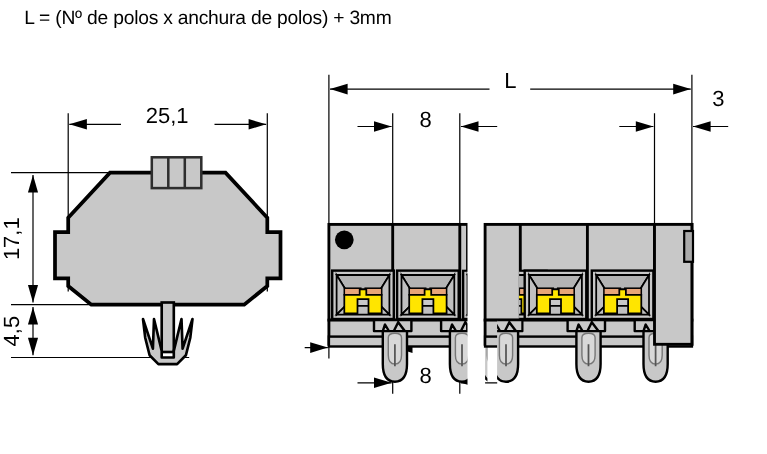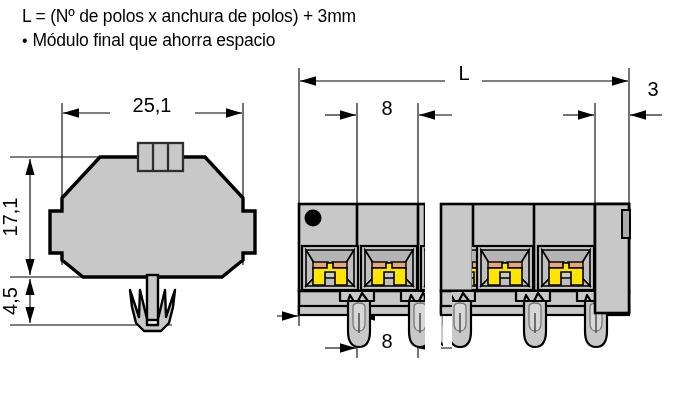--- a/index.html
+++ b/index.html
@@ -51,21 +51,20 @@
     fill: #000000;
   }
 </style>
 </head>
 <body>
 
 <div id="page">
 
   <div class="note-block">
     <div class="note-line">L = (Nº de polos x anchura de polos) + 3mm</div>
-    <div class="note-line bullet">Módulo final que ahorra espacio</div>
   </div>
 
   <svg class="dwg" width="290" height="340" viewBox="0 0 290 340" style="left:0px; top:85px;">
 
     <g stroke="#000" stroke-width="1.1" fill="none">
       <line x1="62" y1="18" x2="62" y2="180"></line>
       <line x1="243" y1="18" x2="243" y2="180"></line>
 
       <line x1="63" y1="28" x2="110" y2="28"></line>
       <line x1="195" y1="28" x2="242" y2="28"></line>

